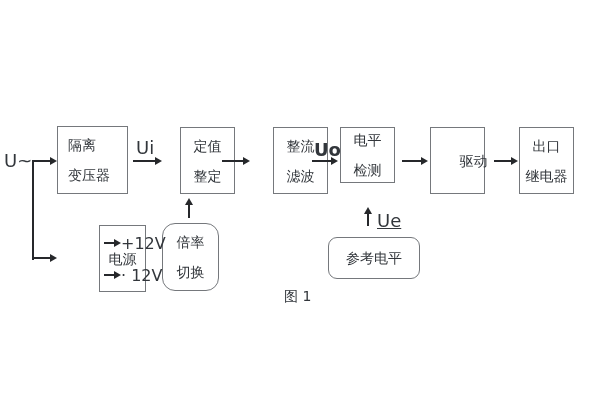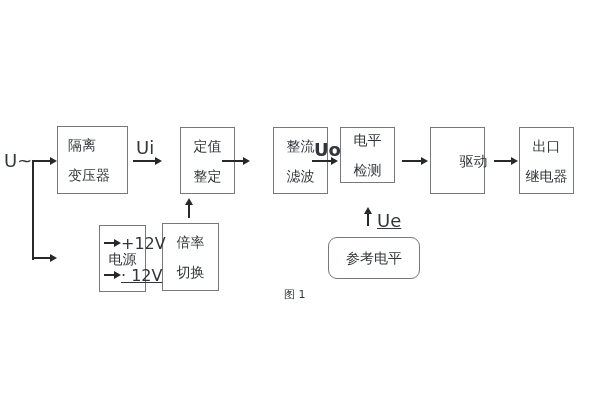--- a/index.html
+++ b/index.html
@@ -15,21 +15,21 @@
     gap:16px; font-size:14px; line-height:1; white-space:nowrap;
   }
   .box.align-left { align-items:flex-start; padding-left:10px; }
   .lbl { position:absolute; font-size:18px; line-height:1; white-space:nowrap; }
   .lbl.v14 { font-size:16px; }
   .hl { position:absolute; height:2px; background:#26282b; }
   .vl { position:absolute; width:2px; background:#26282b; }
   .ar { position:absolute; width:0; height:0; }
   .ar.right { border-top:4px solid transparent; border-bottom:4px solid transparent; border-left:7px solid #26282b; }
   .ar.up { border-left:4px solid transparent; border-right:4px solid transparent; border-bottom:7px solid #26282b; }
-  .caption { position:absolute; font-size:11px; line-height:1; }
+  .caption { position:absolute; font-size:14px; line-height:1; }
 </style>
 </head>
 <body>
 
 <div class="canvas">
 
   <div class="box align-left" style="left:57px;top:126px;width:71px;height:68px;">
     <span>隔离</span>
     <span>变压器</span>
   </div>
@@ -55,21 +55,21 @@
 
   <div class="box" style="left:519px;top:127px;width:55px;height:67px;gap:16px;">
     <span>出口</span>
     <span>继电器</span>
   </div>
 
   <div class="box" style="left:57px;top:225px;width:47px;height:67px;margin-left:42px;">
     <span>电源</span>
   </div>
 
-  <div class="box" style="left:162px;top:223px;width:57px;height:68px;">
+  <div class="box" style="left:162px;top:223px;width:57px;height:68px;border-radius:13px;">
     <span>倍率</span>
     <span>切换</span>
   </div>
 
   <div class="box" style="left:328px;top:237px;width:92px;height:42px;border-radius:9px;">
     <span>参考电平</span>
   </div>
 
   <div class="vl" style="left:32px;top:160px;height:100px;"></div>
 
@@ -104,17 +104,17 @@
   <div class="ar up" style="left:185px;top:198px;"></div>
 
   <div class="vl" style="left:367px;top:214px;height:12px;"></div>
   <div class="ar up" style="left:364px;top:207px;"></div>
 
   <div class="lbl" style="left:4px;top:152px;">U~</div>
   <div class="lbl" style="left:136px;top:139px;">Ui</div>
   <div class="lbl" style="left:314px;top:141px;font-weight:bold;">Uo</div>
   <div class="lbl" style="left:377px;top:212px;text-decoration:underline;">Ue</div>
   <div class="lbl v14" style="left:121px;top:236px;">+12V</div>
-  <div class="lbl v14" style="left:121px;top:268px;text-decoration:underline;">· 12V</div>
+  <div class="lbl v14" style="left:121px;top:268px;">· 12V</div>
 
   <div class="caption" style="left:284px;top:289px;">图 1</div>
 
 </div>
 
 </body></html>

